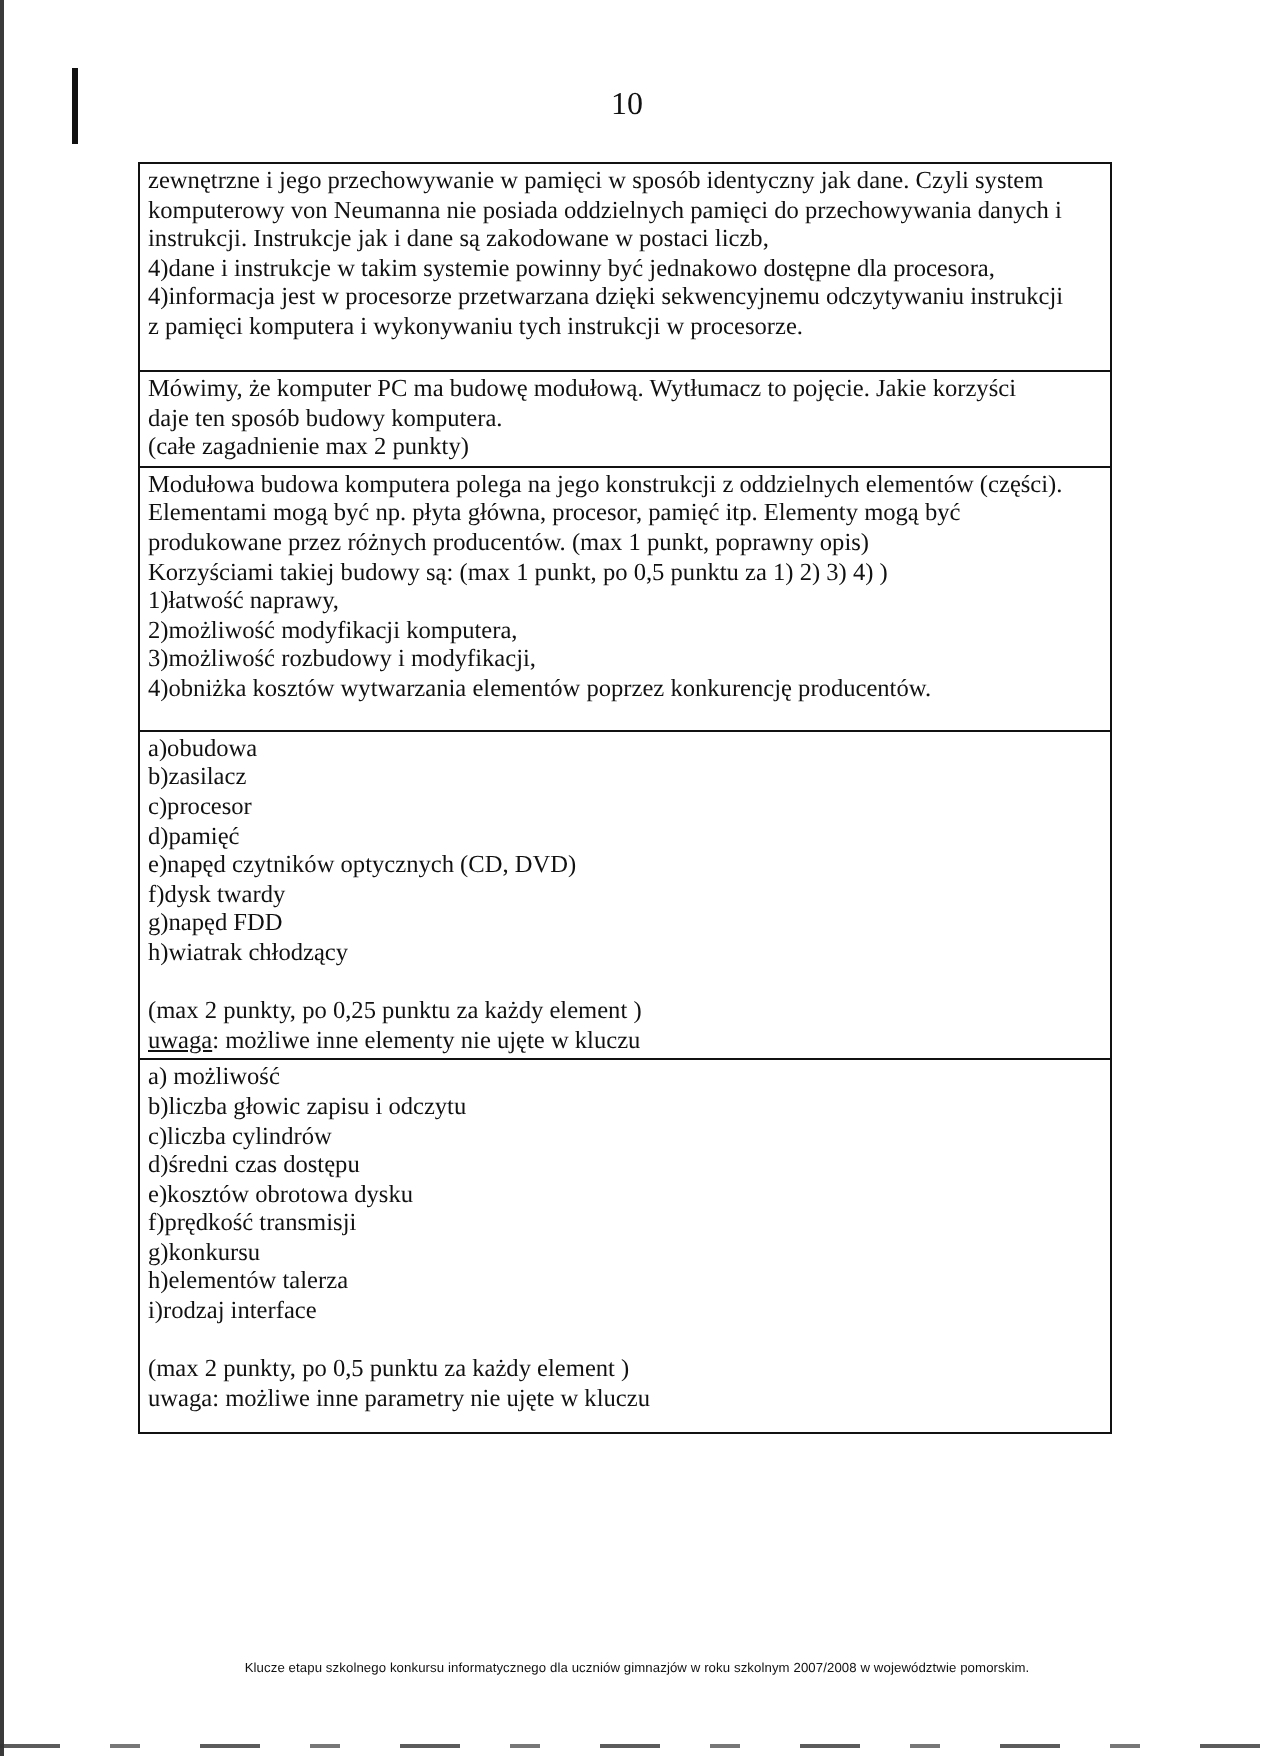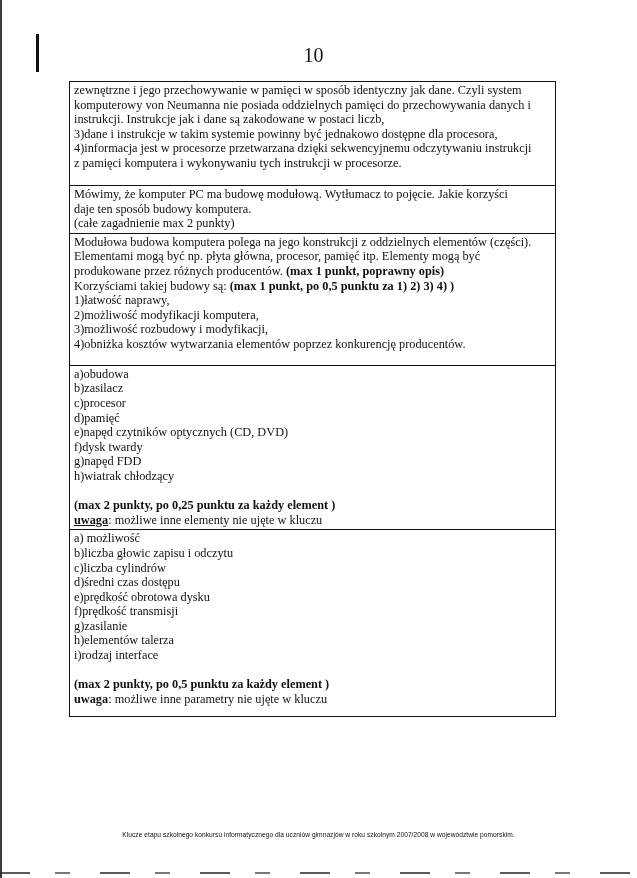--- a/index.html
+++ b/index.html
@@ -25,42 +25,42 @@
       position: absolute;
       left: 36px; top: 34px;
       width: 3px; height: 38px;
       background: #111;
     }
     .page-number {
       position: absolute;
       top: 44px;
       left: 0; width: 627px;
       text-align: center;
-      font-size: 20px;
+      font-size: 16px;
     }
     .doc-table {
       position: absolute;
       left: 69px;
       top: 81px;
       width: 487px;
       border-collapse: collapse;
       font-size: 12.3px;
       line-height: 14.6px;
     }
     .doc-table td {
       border: 1px solid #111;
       padding: 1px 4px 2px 4px;
       vertical-align: top;
     }
     .cell-plain { height: 100px; }
     .cell-answer1 { height: 128px; }
     .cell-answer2 { height: 138px; }
     .cell-answer3 { height: 183px; }
     .q-title { font-weight: normal; }
-    .bold { font-weight: bold; }
+    .bold { font-weight: normal; }
     .u { text-decoration: underline; }
     .line { display: block; white-space: nowrap; }
     .spacer { display: block; height: 14.6px; }
     .footer {
       position: absolute;
       top: 831px;
       left: 0; width: 637px;
       text-align: center;
       font-family: "Liberation Sans", "DejaVu Sans", sans-serif;
       font-size: 6.6px;
@@ -82,21 +82,21 @@
 
 <div class="page-number">10</div>
 
 <table class="doc-table">
   <tbody>
       <tr>
     <td class="cell-plain">
       <span class="line">zewnętrzne i jego przechowywanie w pamięci w sposób identyczny jak dane. Czyli system</span>
       <span class="line">komputerowy von Neumanna nie posiada oddzielnych pamięci do przechowywania danych i</span>
       <span class="line">instrukcji. Instrukcje jak i dane są zakodowane w postaci liczb,</span>
-      <span class="line">3)dane i instrukcje w takim systemie powinny być jednakowo dostępne dla procesora,</span>
+      <span class="line">4)dane i instrukcje w takim systemie powinny być jednakowo dostępne dla procesora,</span>
       <span class="line">4)informacja jest w procesorze przetwarzana dzięki sekwencyjnemu odczytywaniu instrukcji</span>
       <span class="line">z pamięci komputera i wykonywaniu tych instrukcji w procesorze.</span>
     </td>
   </tr>
 
   <tr>
     <td class="q-title">
       <span class="line">Mówimy, że komputer PC ma budowę modułową. Wytłumacz to pojęcie. Jakie korzyści</span>
       <span class="line">daje ten sposób budowy komputera.</span>
       <span class="line">(całe zagadnienie max 2 punkty)</span>
@@ -130,23 +130,23 @@
       <span class="line"><span class="bold u">uwaga</span><span>: możliwe inne elementy nie ujęte w kluczu</span></span>
     </td>
   </tr>
 
   <tr>
     <td class="cell-answer3">
       <span class="line">a) możliwość</span>
       <span class="line">b)liczba głowic zapisu i odczytu</span>
       <span class="line">c)liczba cylindrów</span>
       <span class="line">d)średni czas dostępu</span>
-      <span class="line">e)prędkość obrotowa dysku</span>
+      <span class="line">e)kosztów obrotowa dysku</span>
       <span class="line">f)prędkość transmisji</span>
-      <span class="line">g)zasilanie</span>
+      <span class="line">g)konkursu</span>
       <span class="line">h)elementów talerza</span>
       <span class="line">i)rodzaj interface</span>
       <span class="spacer"></span>
       <span class="line bold">(max 2 punkty, po 0,5 punktu za każdy element )</span>
       <span class="line"><span class="bold">uwaga</span><span>: możliwe inne parametry nie ujęte w kluczu</span></span>
     </td>
   </tr>
 </tbody>
   </table>
 

